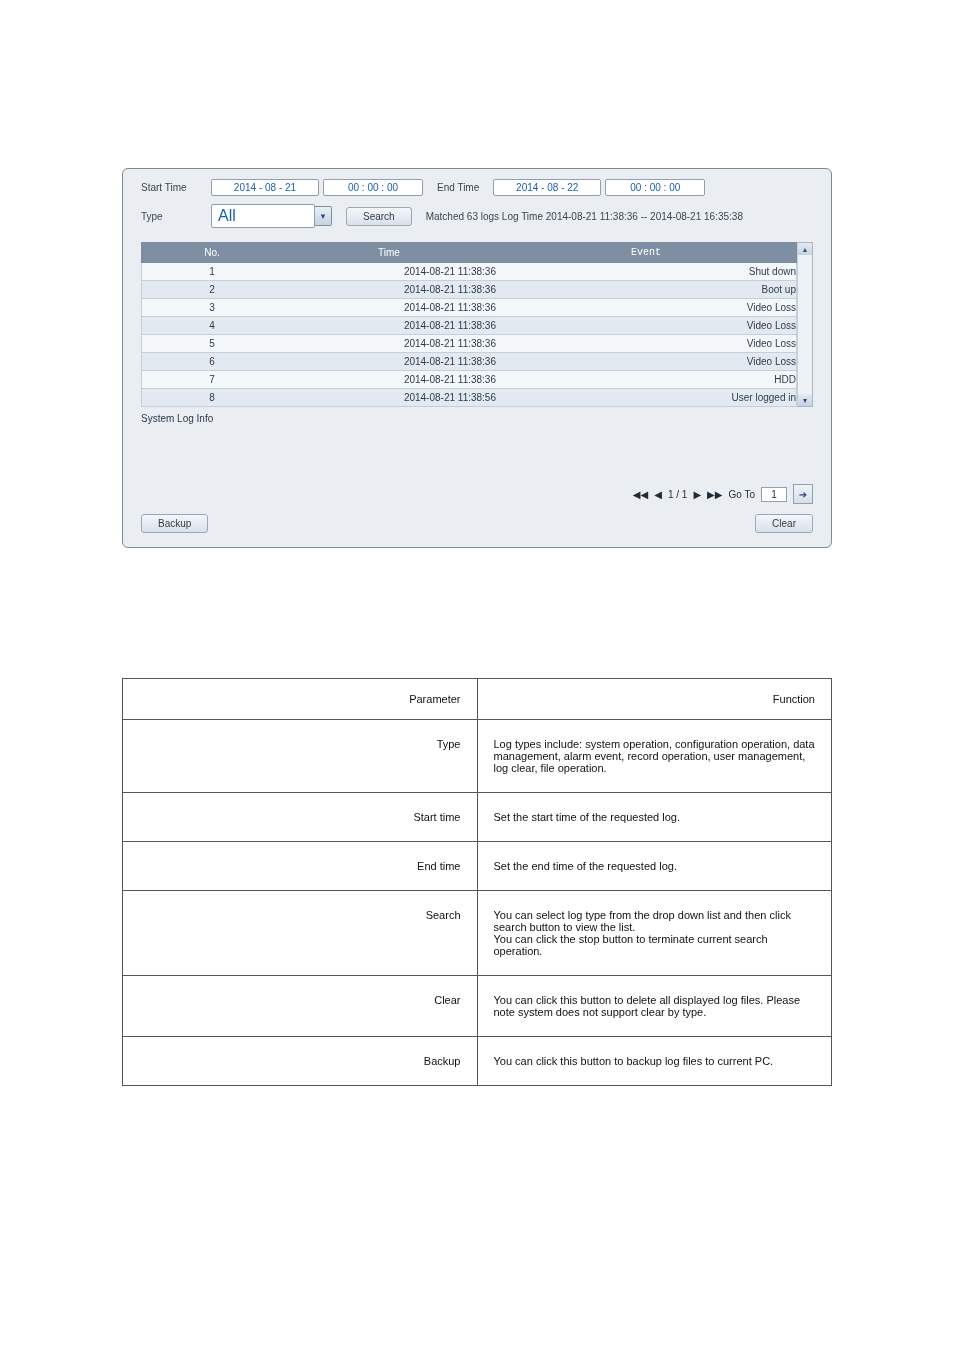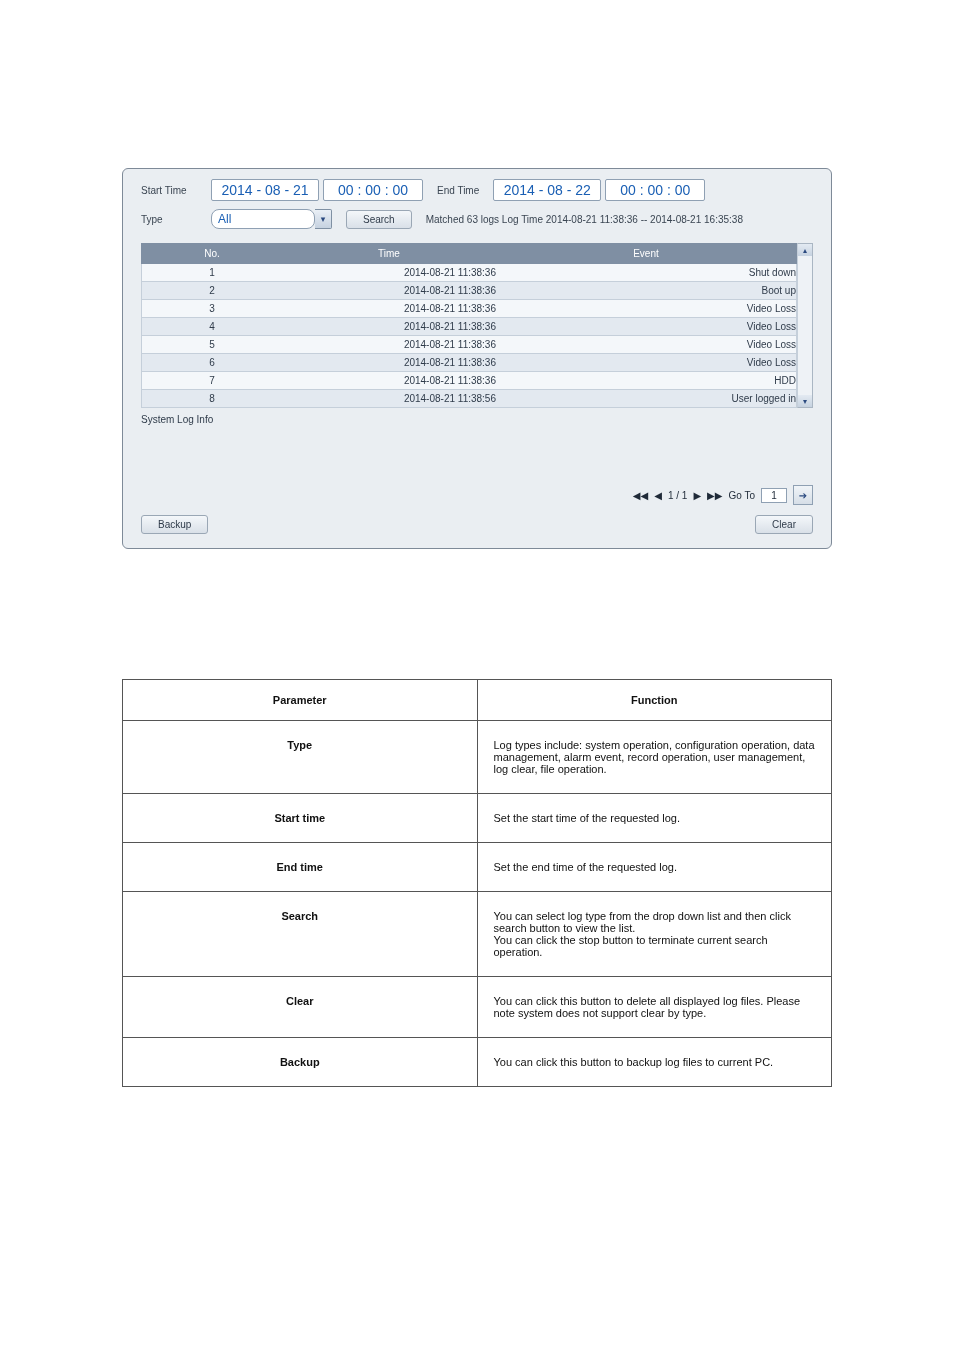--- a/index.html
+++ b/index.html
@@ -27,50 +27,50 @@
     border-radius:4px 4px 0 0;
     padding:5px 28px;
     font-size:11px;
     color:#333;
   }
   .formarea{padding:10px 18px 6px 18px;}
   .frow{display:flex;align-items:center;margin-bottom:8px;}
   .flabel{width:70px;color:#3a4552;}
   .datebox,.timebox{
     border:1px solid #8fa0b3;background:#fff;color:#1a5fb4;
-    padding:2px 6px;border-radius:2px;font-family:inherit;font-size:14px;
+    padding:2px 6px;border-radius:2px;font-family:inherit;font-size:10px;
   }
   .datebox{width:94px;text-align:center;}
   .timebox{width:86px;text-align:center;}
   .midlabel{margin:0 14px;color:#3a4552;}
   .selwrap{display:inline-flex;align-items:center;}
   .sel{
     border:1px solid #8fa0b3;background:#fff;color:#1a5fb4;
-    padding:2px 6px;width:90px;border-radius:8px;font-size:12px;
+    padding:2px 6px;width:90px;border-radius:2px;font-size:16px;
   }
   .seldrop{
     width:16px;height:18px;border:1px solid #7f90a3;border-left:none;
     background:linear-gradient(#e9eff6,#c6d2e0);display:flex;align-items:center;justify-content:center;
     color:#2b4a80;font-size:9px;border-radius:0 2px 2px 0;
   }
   .btn{
     border:1px solid #9aa7b5;background:linear-gradient(#f4f7fa,#d9e0e8);
     padding:3px 16px;border-radius:3px;color:#2f3b4a;font-size:10px;
     display:inline-block;margin-left:14px;
   }
   .matched{margin-left:14px;color:#3a4552;}
 
   
   .tablewrap{margin:0 18px;display:flex;}
   .tblcore{flex:1;border-radius:17px;}
   .thead{display:flex;background:#7f8fa3;color:#fff;border:1px solid #7f8fa3;}
   .th{padding:4px 0;text-align:center;}
   .th-no{width:140px;}
   .th-time{flex:1;}
-  .th-event{width:300px;}
+  .th-event{width:300px;font-family:Liberation Mono, monospace;}
   .trow{display:flex;border:1px solid #c5cfda;border-top:none;color:#2f3b4a;}
   .trow:nth-child(odd){background:#f4f7fa;}
   .trow:nth-child(even){background:#e3e9f0;}
   .td{padding:3px 0;text-align:center;}
   .td-no{width:140px;}
   .td-time{flex:1;text-align:right;}
   .td-event{width:300px;text-align:right;}
   .vscroll{width:14px;border:1px solid #aab6c3;border-left:1px solid #c5cfda;background:#eef2f6;display:flex;flex-direction:column;}
   .vbtn{height:12px;background:linear-gradient(#e3eaf2,#c6d2e0);display:flex;align-items:center;justify-content:center;font-size:8px;color:#2b4a80;}
   .vtrack{flex:1;background:#eef2f6;}
@@ -86,21 +86,21 @@
   
   .gap2{height:130px;}
 
   
   .ptable{
     margin:0 122px;
     border:1px solid #555;border-collapse:collapse;width:710px;
     font-size:11px;color:#111;
   }
   .ptable th,.ptable td{border:1px solid #555;padding:18px 16px;vertical-align:top;}
-  .ptable th{font-weight:bold;text-align:center;width:110px;}
+  .ptable th{font-weight:normal;text-align:right;width:110px;}
   .phead th{padding-top:14px;padding-bottom:14px;}
 </style>
 </head>
 <body>
 
 <div class="page">
   <div class="topgap"></div>
 
   <div class="panel">
     <div class="formarea">

